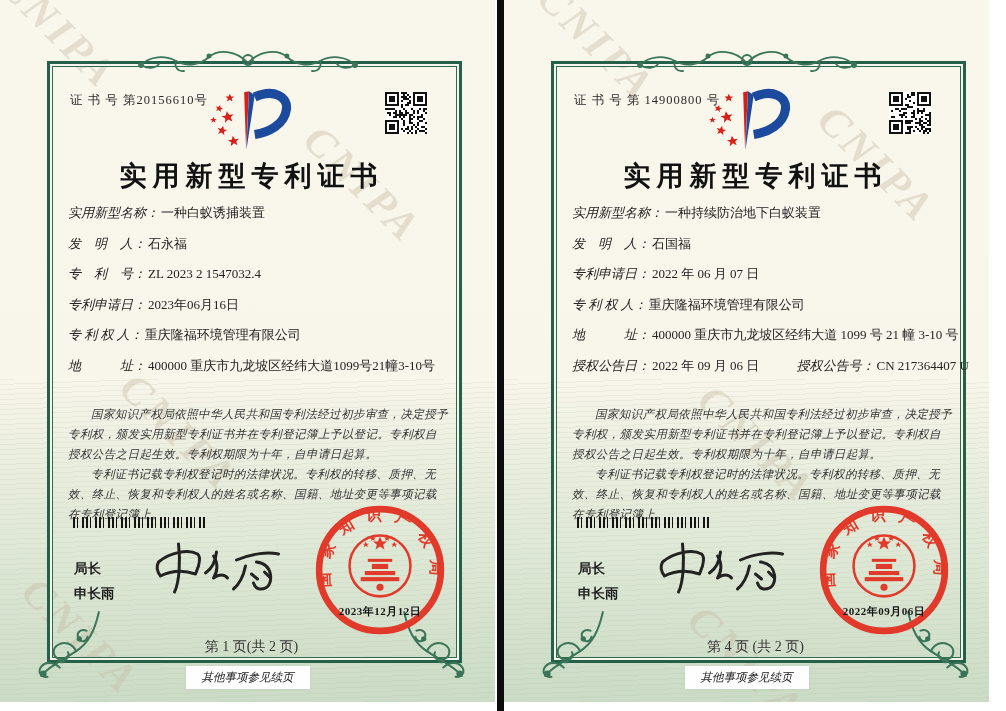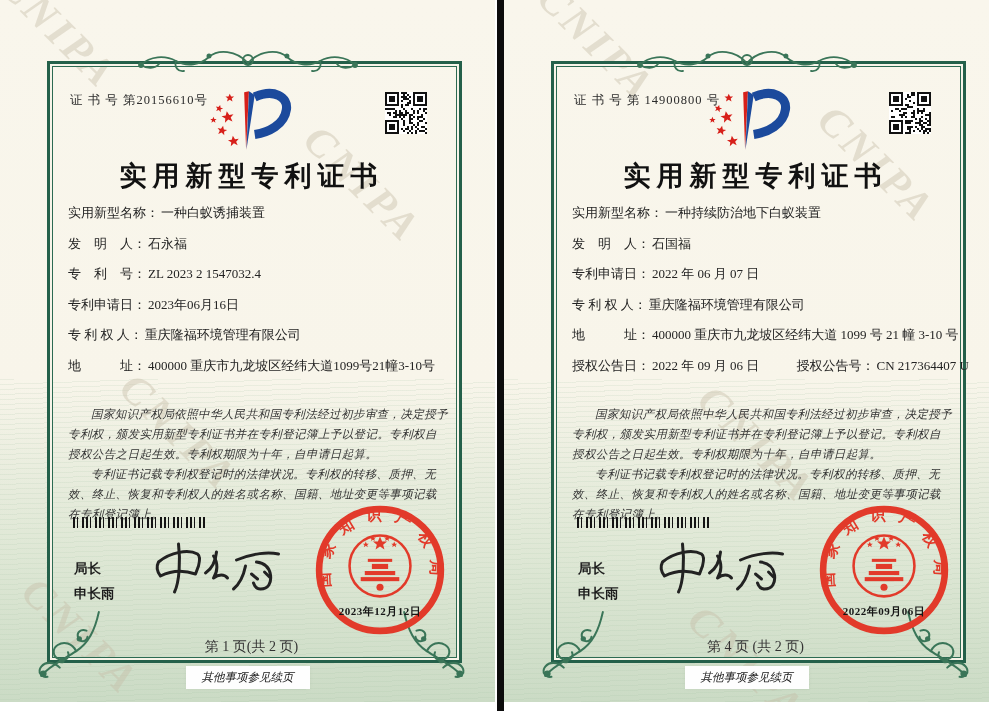--- a/index.html
+++ b/index.html
@@ -25,21 +25,21 @@
   .corner{position:absolute;width:74px;height:74px;}
   .corner.bl{left:31px;top:608px;}
   .corner.br{left:398px;top:608px;transform:scaleX(-1);}
   .certno{position:absolute;left:70px;top:92px;font-size:12.5px;letter-spacing:1px;color:#2b2b2b;}
   .logo{position:absolute;left:50%;top:88px;width:96px;height:66px;transform:translateX(-50%);}
   .qr{position:absolute;left:385px;top:92px;width:42px;height:42px;}
   .title{position:absolute;left:47px;top:158px;width:409px;text-align:center;
          font-size:27px;font-weight:bold;letter-spacing:6px;color:#111;}
   .fields{position:absolute;left:68px;top:206px;width:378px;}
   .frow{height:14px;margin-bottom:16.5px;font-size:13px;line-height:14px;white-space:nowrap;color:#232323;}
-  .frow .lab{margin-right:2px;}
+  .frow .lab{margin-right:2px;font-style:italic;}
   .frow .gap{display:inline-block;width:34px;}
   .paras{position:absolute;left:68px;top:404px;width:380px;}
   .paras p{margin:0;text-indent:2em;font-style:italic;font-size:11.5px;line-height:1.74;
            letter-spacing:.4px;color:#333;}
   .barcode{position:absolute;left:73px;top:517px;width:132px;height:11px;background:
      repeating-linear-gradient(90deg,#141414 0 2px,rgba(0,0,0,0) 2px 4px,#141414 4px 5px,
      rgba(0,0,0,0) 5px 9px,#141414 9px 11px,rgba(0,0,0,0) 11px 13px);}
   .director{position:absolute;left:74px;top:556px;font-family:"Liberation Sans",sans-serif;
             font-size:13.5px;font-weight:600;color:#1c1c1c;line-height:25px;}
   .sig{position:absolute;left:150px;top:536px;width:136px;height:60px;}

